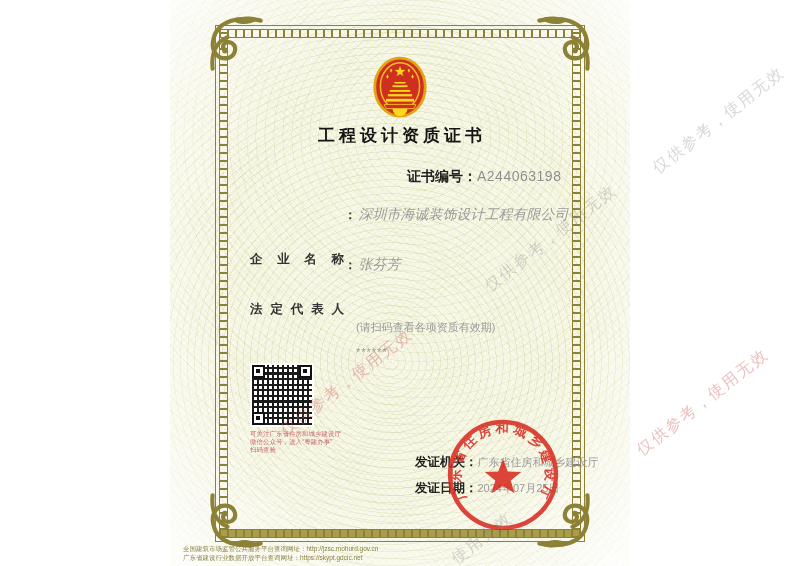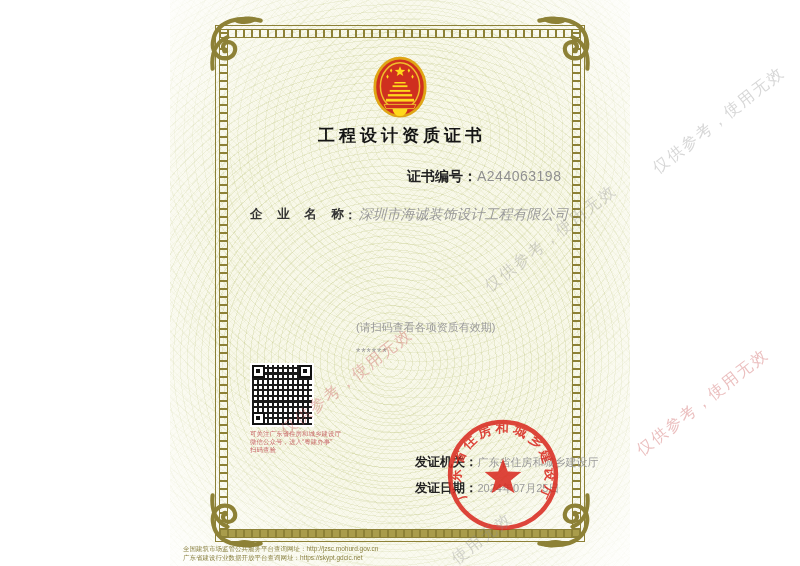--- a/index.html
+++ b/index.html
@@ -28,21 +28,21 @@
   .corner.br{right:36px;bottom:16px;transform:scale(-1,-1);}
   
   .emblem{position:absolute;left:202px;top:56px;width:56px;height:66px;}
   .title{position:absolute;left:0;top:124px;width:100%;text-align:center;font-size:17px;font-weight:700;
          color:#151515;letter-spacing:4px;text-indent:4px;}
   .certno{position:absolute;left:237px;top:168px;font-size:14px;white-space:nowrap;}
   .certno .lab{font-weight:700;color:#222;}
   .certno .val{color:#8f8f8f;letter-spacing:.5px;}
   
   .frow{position:absolute;left:80px;width:330px;white-space:nowrap;font-size:12.5px;}
-  .f-label{display:inline-block;width:94px;font-weight:700;color:#333;text-align:justify;text-align-last:justify;vertical-align:top;}
+  .f-label{display:inline-block;width:94px;font-weight:700;color:#333;text-align:justify;text-align-last:justify;vertical-align:top;margin-top:45px;}
   .f-colon{font-weight:700;color:#333;}
   .f-value{font-size:14px;color:#9a9a9a;padding-left:2px;font-style:italic;}
   .fnote{position:absolute;left:186px;font-size:11px;color:#9a9a9a;}
   .r1{top:206px}.r2{top:231px}.r3{top:256px}.r4{top:281px}.r5{top:305px}.r5n{top:320px}.r6{top:332px}.r6n{top:346px;letter-spacing:1px;}
   
   .qr{position:absolute;left:80px;top:363px;width:64px;height:64px;background:#fff;padding:2px;box-sizing:border-box;}
   .qr-grid{position:relative;width:100%;height:100%;
     background-image:
       repeating-linear-gradient(90deg,#1a1a1a 0 2.2px,rgba(0,0,0,0) 2.2px 5px),
       repeating-linear-gradient(0deg,#1a1a1a 0 2.2px,#ffffff 2.2px 5.6px);}
@@ -139,20 +139,23 @@
 
     <div class="title">工程设计资质证书</div>
 
     <div class="certno">
       <span class="lab">证书编号：</span><span class="val">A244063198</span>
     </div>
 
     <div class="frow r1">
       <span class="f-label">企业名称</span><span class="f-colon">：</span><span class="f-value">深圳市海诚装饰设计工程有限公司</span>
     </div>
+    <div class="frow r3">
+      <span class="f-label">法定代表人</span><span class="f-colon">：</span><span class="f-value">张芬芳</span>
+    </div>
     <div class="fnote r5n">(请扫码查看各项资质有效期)</div>
     <div class="fnote r6n">******</div>
 
     <div class="qr">
       <div class="qr-grid">
         <div class="finder f1"></div>
         <div class="finder f2"></div>
         <div class="finder f3"></div>
       </div>
     </div>

